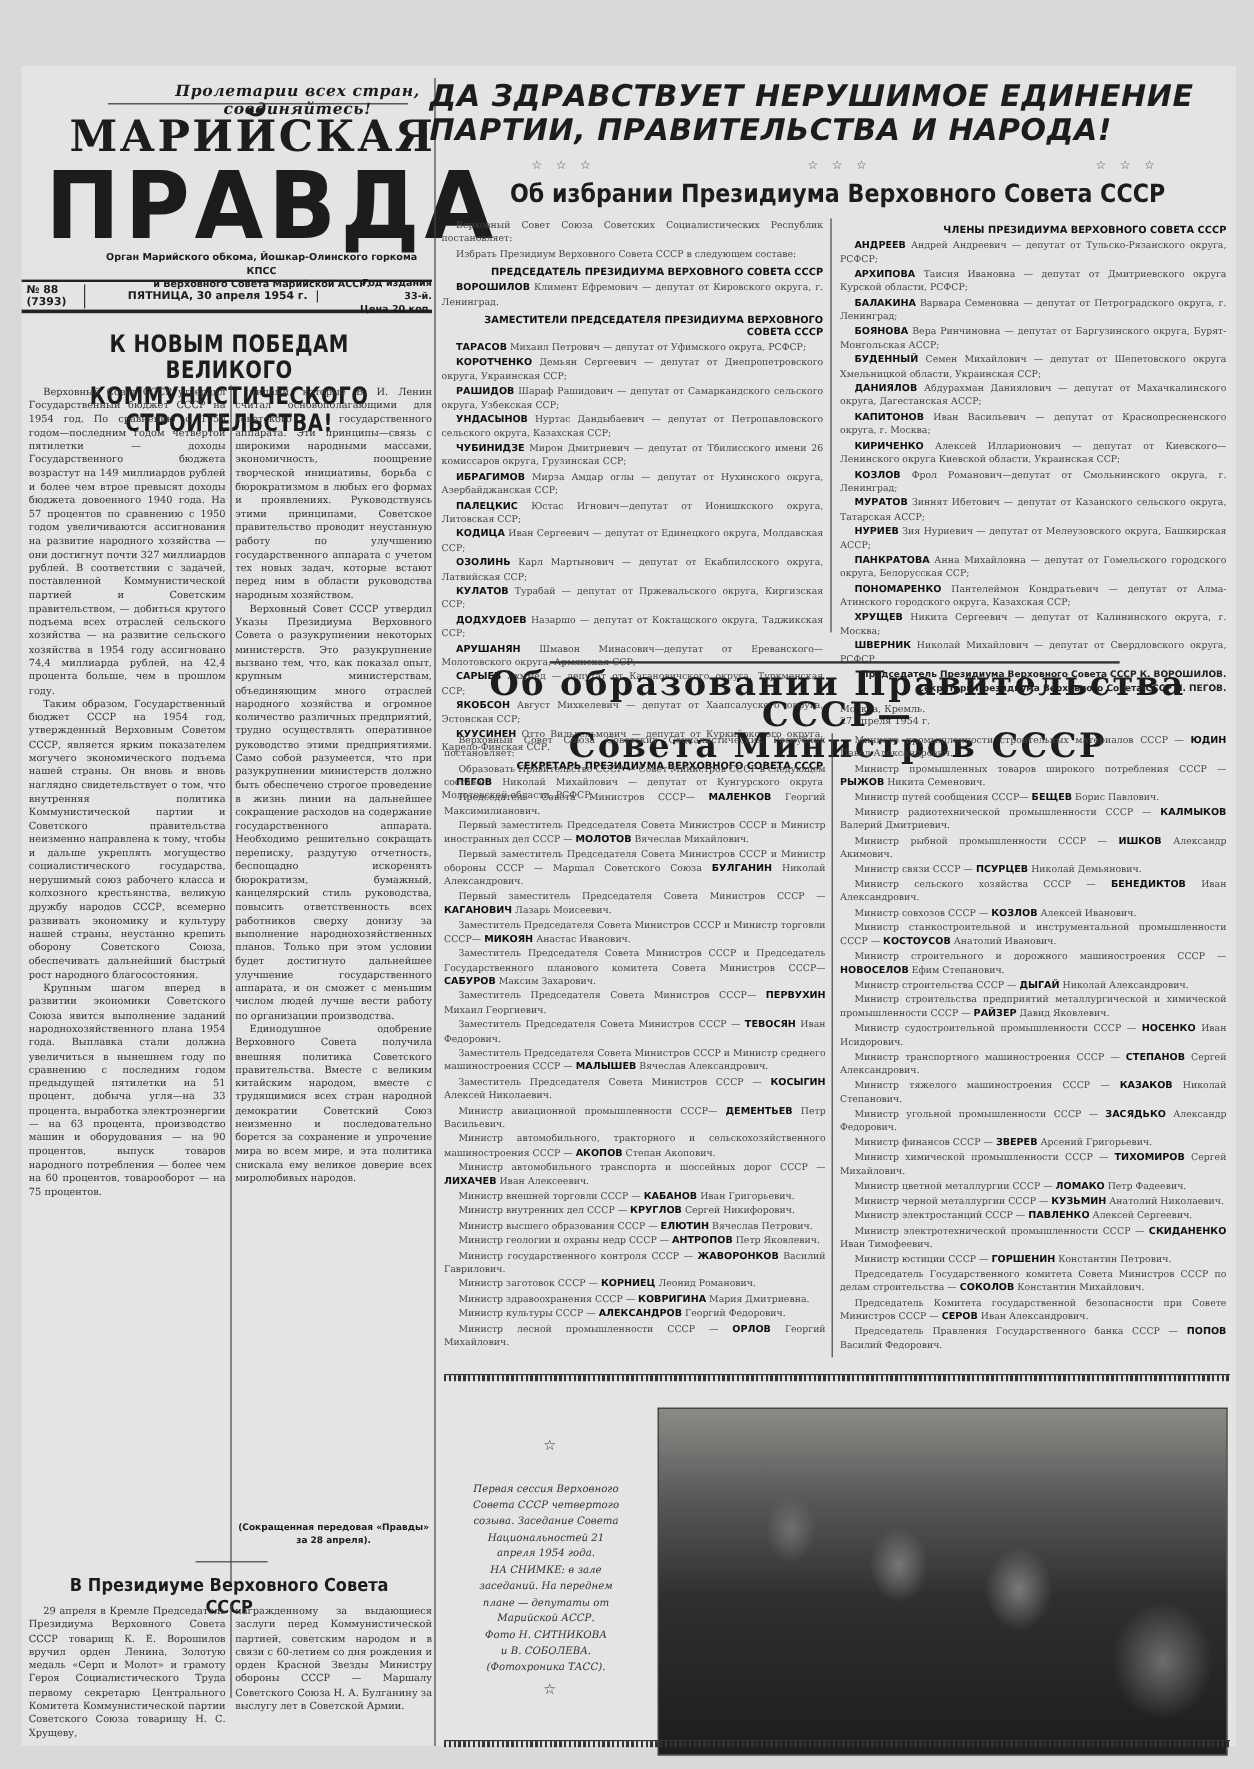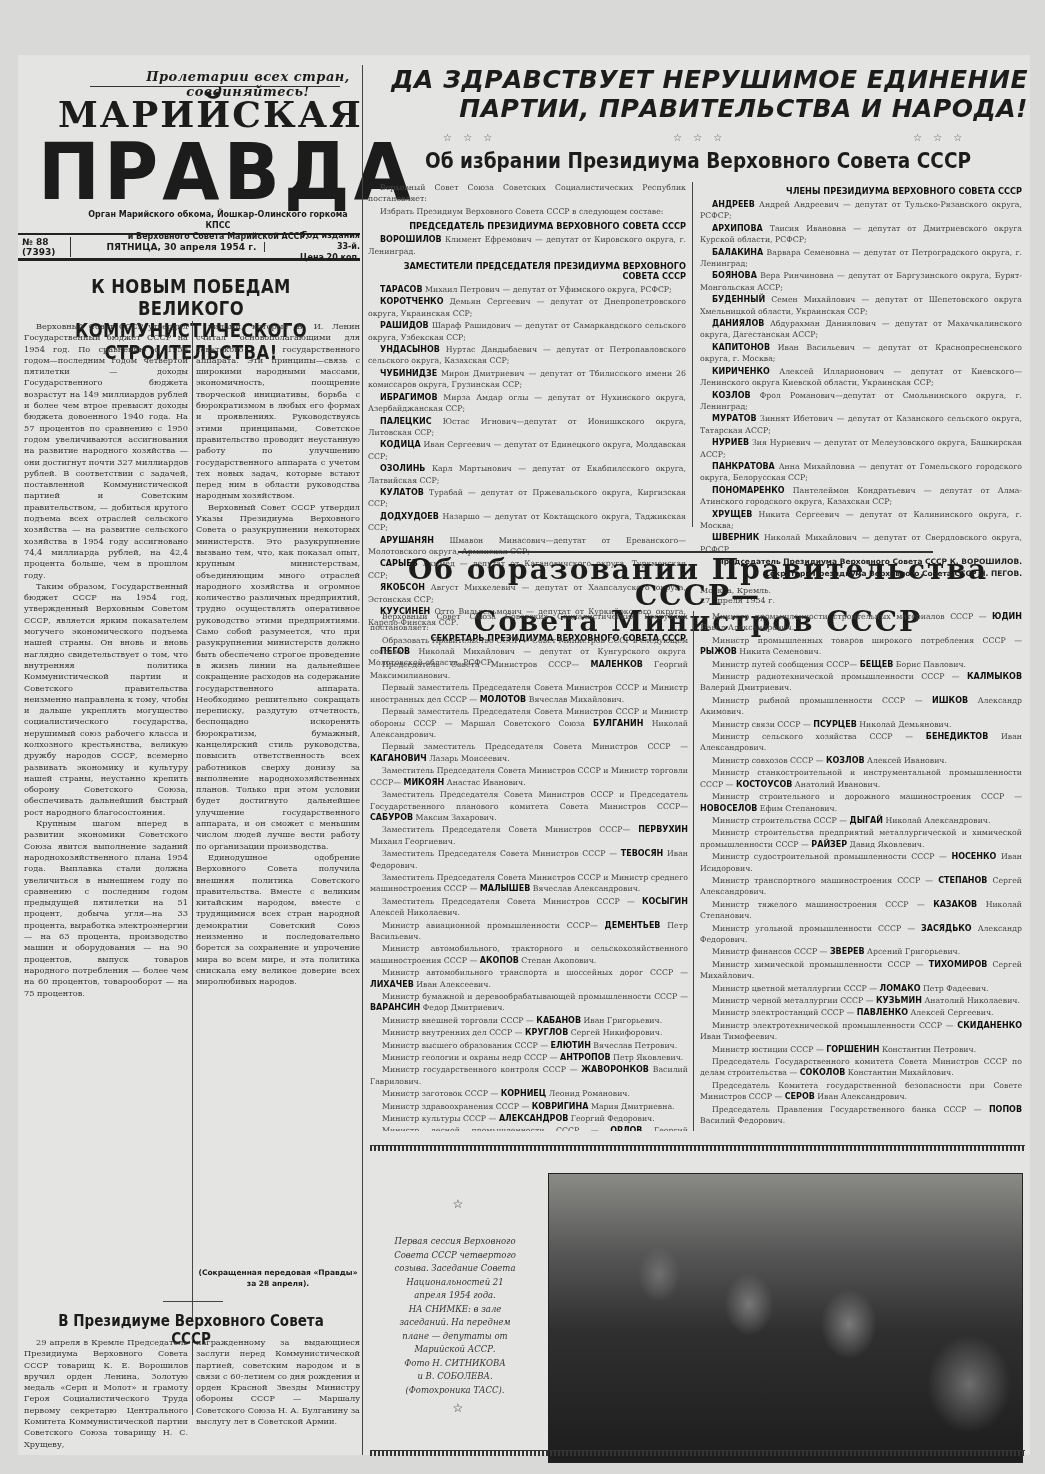--- a/index.html
+++ b/index.html
@@ -12,21 +12,21 @@
   .mast1 { left: 40px; top: 38px; width: 300px; text-align: center; font-family: "DejaVu Serif", serif; font-weight: bold; font-size: 36px; letter-spacing: 2px; }
   .mast2 { left: 20px; top: 80px; width: 320px; text-align: center; font-family: "DejaVu Sans", sans-serif; font-weight: 900; font-size: 74px; line-height: 74px; letter-spacing: 4px; transform: scaleY(1.05); }
   .organ { left: 60px; top: 154px; width: 280px; text-align: center; font-family: "DejaVu Sans", sans-serif; font-weight: bold; font-size: 8px; line-height: 11px; }
   .issue-bar { left: 0; top: 178px; width: 342px; height: 28px; border-top: 2px solid #222; border-bottom: 3px solid #222; font-family: "DejaVu Sans", sans-serif; font-weight: bold; font-size: 9px; display: flex; align-items: center; gap: 28px; }
   .issue-bar span { display: block; }
   .issue-no { width: 62px; padding-left: 4px; border-right: 1px solid #333; }
   .issue-date { width: 200px; text-align: center; border-right: 1px solid #333; }
   .issue-year { width: 80px; text-align: right; line-height: 11px; font-size: 8px; }
   .vrule { border-left: 1px solid #444; }
   .hrule { border-top: 1px solid #444; }
-  .main-head { left: 340px; top: 10px; width: 670px; text-align: right; font-family: "DejaVu Sans", sans-serif; font-style: italic; font-weight: bold; font-size: 25px; line-height: 29px; letter-spacing: 0.5px; }
+  .main-head { left: 340px; top: 10px; width: 670px; text-align: left; font-family: "DejaVu Sans", sans-serif; font-style: italic; font-weight: bold; font-size: 25px; line-height: 29px; letter-spacing: 0.5px; }
   .stars { font-size: 10px; color: #555; letter-spacing: 4px; }
   .sec-title { font-family: "DejaVu Sans", sans-serif; font-weight: bold; text-align: center; }
   .body-text { font-family: "DejaVu Serif", serif; font-size: 8.2px; line-height: 11.3px; text-align: justify; color: #333; }
   .body-text p { text-indent: 12px; }
   .left-title { left: 4px; top: 220px; width: 338px; font-family: "DejaVu Sans", sans-serif; font-weight: 900; font-size: 20px; line-height: 22px; text-align: center; transform: scaleX(0.82); transform-origin: center; letter-spacing: 0.5px; }
   .left-col { top: 266px; width: 164px; height: 965px; overflow: hidden; }
   .entry { font-family: "DejaVu Serif", serif; font-size: 7.8px; line-height: 11.4px; color: #444; text-indent: 12px; text-align: justify; margin-bottom: 1px; }
   .entry b { font-family: "DejaVu Sans", sans-serif; color: #111; font-size: 8px; }
   .subhead { font-family: "DejaVu Sans", sans-serif; font-weight: bold; font-size: 8.2px; text-align: right; margin: 4px 0 3px; color: #111; }
   .sign { font-family: "DejaVu Sans", sans-serif; font-weight: bold; font-size: 7.5px; text-align: right; line-height: 12px; color: #222; }
@@ -145,21 +145,20 @@
         <div class="entry"><span>Первый заместитель Председателя Совета Министров СССР —</span> <b>КАГАНОВИЧ</b> <span>Лазарь Моисеевич.</span></div>
         <div class="entry"><span>Заместитель Председателя Совета Министров СССР и Министр торговли СССР—</span> <b>МИКОЯН</b> <span>Анастас Иванович.</span></div>
         <div class="entry"><span>Заместитель Председателя Совета Министров СССР и Председатель Государственного планового комитета Совета Министров СССР—</span> <b>САБУРОВ</b> <span>Максим Захарович.</span></div>
         <div class="entry"><span>Заместитель Председателя Совета Министров СССР—</span> <b>ПЕРВУХИН</b> <span>Михаил Георгиевич.</span></div>
         <div class="entry"><span>Заместитель Председателя Совета Министров СССР —</span> <b>ТЕВОСЯН</b> <span>Иван Федорович.</span></div>
         <div class="entry"><span>Заместитель Председателя Совета Министров СССР и Министр среднего машиностроения СССР —</span> <b>МАЛЫШЕВ</b> <span>Вячеслав Александрович.</span></div>
         <div class="entry"><span>Заместитель Председателя Совета Министров СССР —</span> <b>КОСЫГИН</b> <span>Алексей Николаевич.</span></div>
         <div class="entry"><span>Министр авиационной промышленности СССР—</span> <b>ДЕМЕНТЬЕВ</b> <span>Петр Васильевич.</span></div>
         <div class="entry"><span>Министр автомобильного, тракторного и сельскохозяйственного машиностроения СССР —</span> <b>АКОПОВ</b> <span>Степан Акопович.</span></div>
         <div class="entry"><span>Министр автомобильного транспорта и шоссейных дорог СССР —</span> <b>ЛИХАЧЕВ</b> <span>Иван Алексеевич.</span></div>
-        <div class="entry"><span>Министр бумажной и деревообрабатывающей промышленности СССР —</span> <b>ВАРАНСИН</b> <span>Федор Дмитриевич.</span></div>
         <div class="entry"><span>Министр внешней торговли СССР —</span> <b>КАБАНОВ</b> <span>Иван Григорьевич.</span></div>
         <div class="entry"><span>Министр внутренних дел СССР —</span> <b>КРУГЛОВ</b> <span>Сергей Никифорович.</span></div>
         <div class="entry"><span>Министр высшего образования СССР —</span> <b>ЕЛЮТИН</b> <span>Вячеслав Петрович.</span></div>
         <div class="entry"><span>Министр геологии и охраны недр СССР —</span> <b>АНТРОПОВ</b> <span>Петр Яковлевич.</span></div>
         <div class="entry"><span>Министр государственного контроля СССР —</span> <b>ЖАВОРОНКОВ</b> <span>Василий Гаврилович.</span></div>
         <div class="entry"><span>Министр заготовок СССР —</span> <b>КОРНИЕЦ</b> <span>Леонид Романович.</span></div>
         <div class="entry"><span>Министр здравоохранения СССР —</span> <b>КОВРИГИНА</b> <span>Мария Дмитриевна.</span></div>
         <div class="entry"><span>Министр культуры СССР —</span> <b>АЛЕКСАНДРОВ</b> <span>Георгий Федорович.</span></div>
         <div class="entry"><span>Министр лесной промышленности СССР —</span> <b>ОРЛОВ</b> <span>Георгий Михайлович.</span></div>
       </div>

